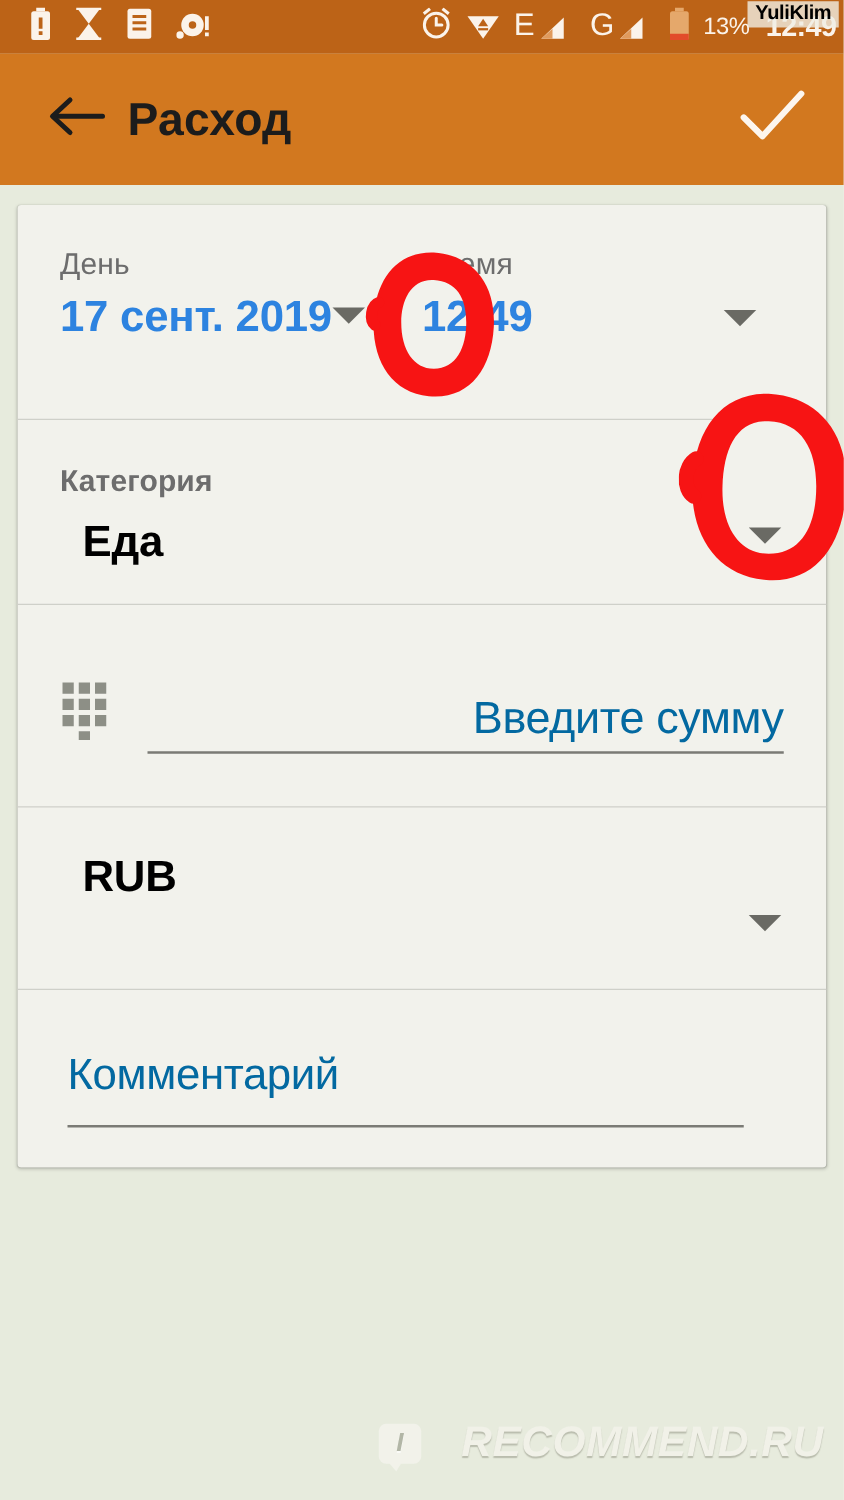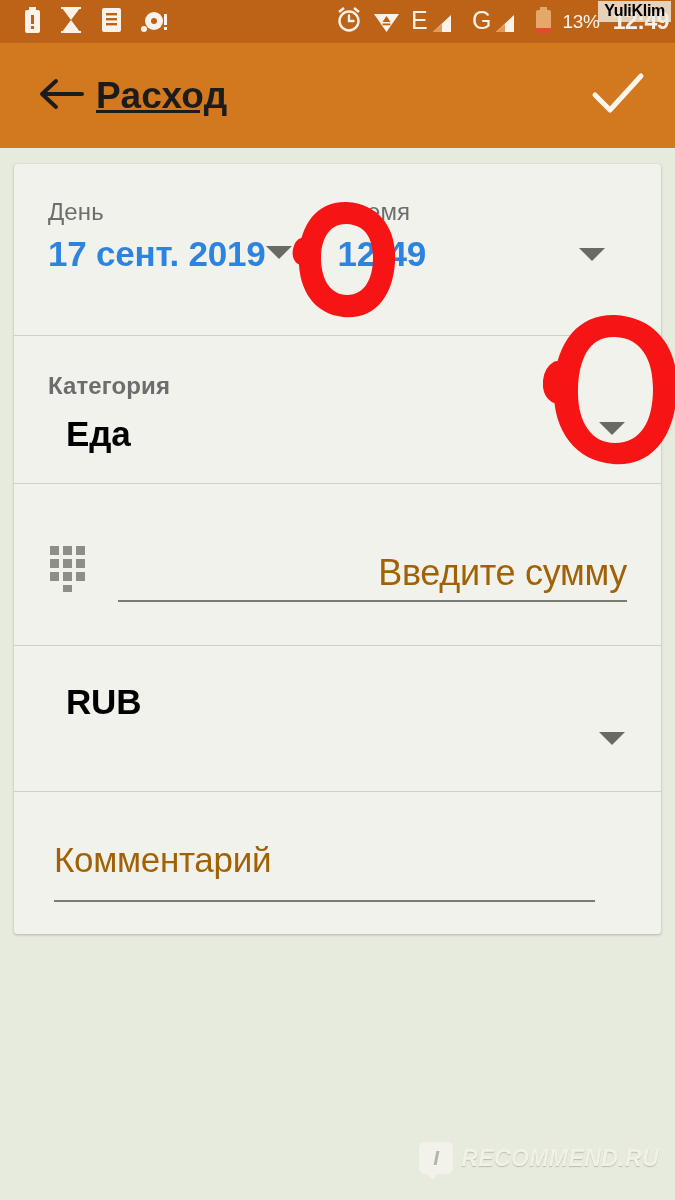--- a/index.html
+++ b/index.html
@@ -84,21 +84,21 @@
     margin-left: 26px;
     display: flex;
     align-items: center;
     justify-content: center;
   }
   .app-title {
     color: #1c1c1c;
     font-size: 37px;
     font-weight: 700;
     letter-spacing: 0.2px;
-    text-decoration: underline;
+    margin-left: 6px;
   }
   .check-btn {
     position: absolute;
     right: 28px;
     top: 50%;
     transform: translateY(-50%);
     width: 58px;
     height: 58px;
     display: flex;
     align-items: center;
@@ -184,21 +184,21 @@
   }
   .dialpad-icon { width: 40px; margin-right: 4px; padding-bottom: 6px; }
   .amount-input {
     flex: 1;
     border-bottom: 2.5px solid #7b7b75;
     padding-bottom: 6px;
     margin-left: 26px;
     text-align: right;
   }
   .placeholder-text {
-    color: #a16207;
+    color: #0369a1;
     font-size: 36px;
     font-weight: 400;
     letter-spacing: -0.3px;
   }
 
   
   .row-currency { height: 146px; padding-top: 36px; }
   .row-currency .field-label { display: block; margin-bottom: 10px; }
   .caret-currency { position: absolute; right: 36px; top: 86px;
     width: 0; height: 0;
@@ -253,25 +253,26 @@
     content: "";
     position: absolute;
     left: 7px; bottom: -6px;
     width: 0; height: 0;
     border-left: 7px solid transparent;
     border-right: 5px solid transparent;
     border-top: 8px solid #f3f3ec;
   }
   .wm-text {
     color: #f2f2ea;
-    font-size: 23px;
+    font-size: 34px;
     font-weight: 700;
     font-style: italic;
     letter-spacing: 0.4px;
     text-shadow: 0 1px 1px rgba(140,142,125,0.55);
+    margin-left: 24px;
   }
 </style>
 </head>
 <body>
 
 <div class="status-bar">
   <div class="status-left">
     <span class="sb-icon">
       <svg width="17" height="26" viewBox="0 0 17 26">
           <rect x="5" y="0" width="7" height="3" fill="#fbf3ea"></rect>

